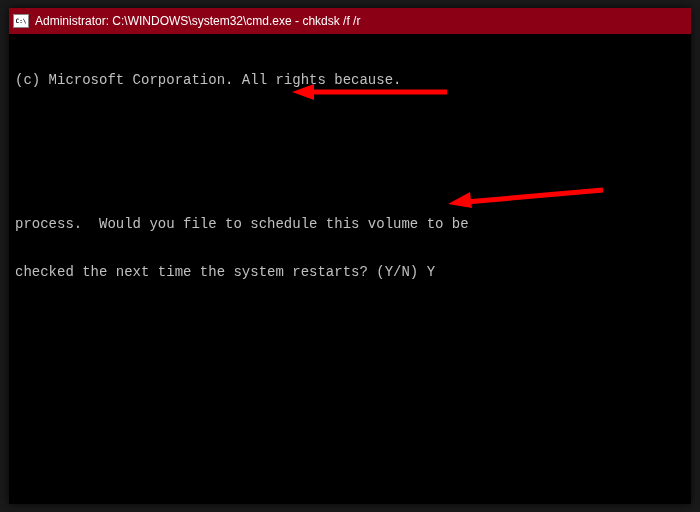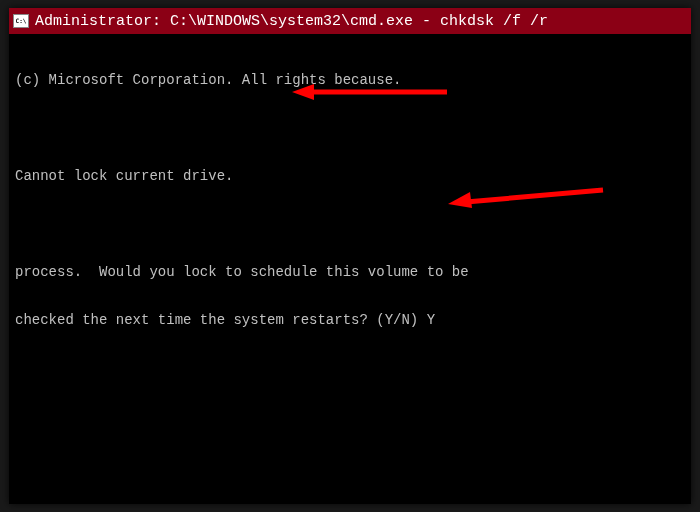--- a/index.html
+++ b/index.html
@@ -41,22 +41,22 @@
       align-items: center;
       justify-content: center;
       font-size: 8px;
       font-family: monospace;
       color: #000;
       font-weight: bold;
       border: 1px solid #888;
     }
     .titlebar-text {
       color: #fff;
-      font-family: Liberation Mono, monospace;
-      font-size: 15px;
+      font-family: Liberation Sans, sans-serif;
+      font-size: 12px;
       white-space: nowrap;
     }
     .terminal {
       padding: 6px 6px;
       color: #c0c0c0;
       font-size: 14px;
       line-height: 16px;
       font-family: Consolas, "Courier New", monospace;
       white-space: pre-wrap;
       position: relative;
@@ -79,23 +79,22 @@
 <div class="window">
   <div class="titlebar">
     <div class="titlebar-icon">
       <span style="font-size:6px; line-height:1;">C:\</span>
     </div>
     <div class="titlebar-text">Administrator: C:\WINDOWS\system32\cmd.exe - chkdsk  /f /r</div>
   </div>
   <div class="terminal">
     <div class="line">(c) Microsoft Corporation. All rights because.</div>
     <div class="line">&nbsp;</div>
-    <div class="line">Cannot lock current drive.</div>
     <div class="line">&nbsp;</div>
-    <div class="line">process.  Would you lock to schedule this volume to be</div>
+    <div class="line">process.  Would you file to schedule this volume to be</div>
     <div class="line"><span>checked the next time the system restarts? (Y/N) </span><span>Y</span></div>
   </div>
 </div>
 
 <div class="arrow" style="left:292px; top:82px;">
   <svg width="160" height="20" viewBox="0 0 160 20">
     <line x1="155" y1="10" x2="18" y2="10" stroke="#ff0000" stroke-width="5"></line>
     <polygon points="0,10 22,2 22,18" fill="#ff0000"></polygon>
   </svg>
 </div>

